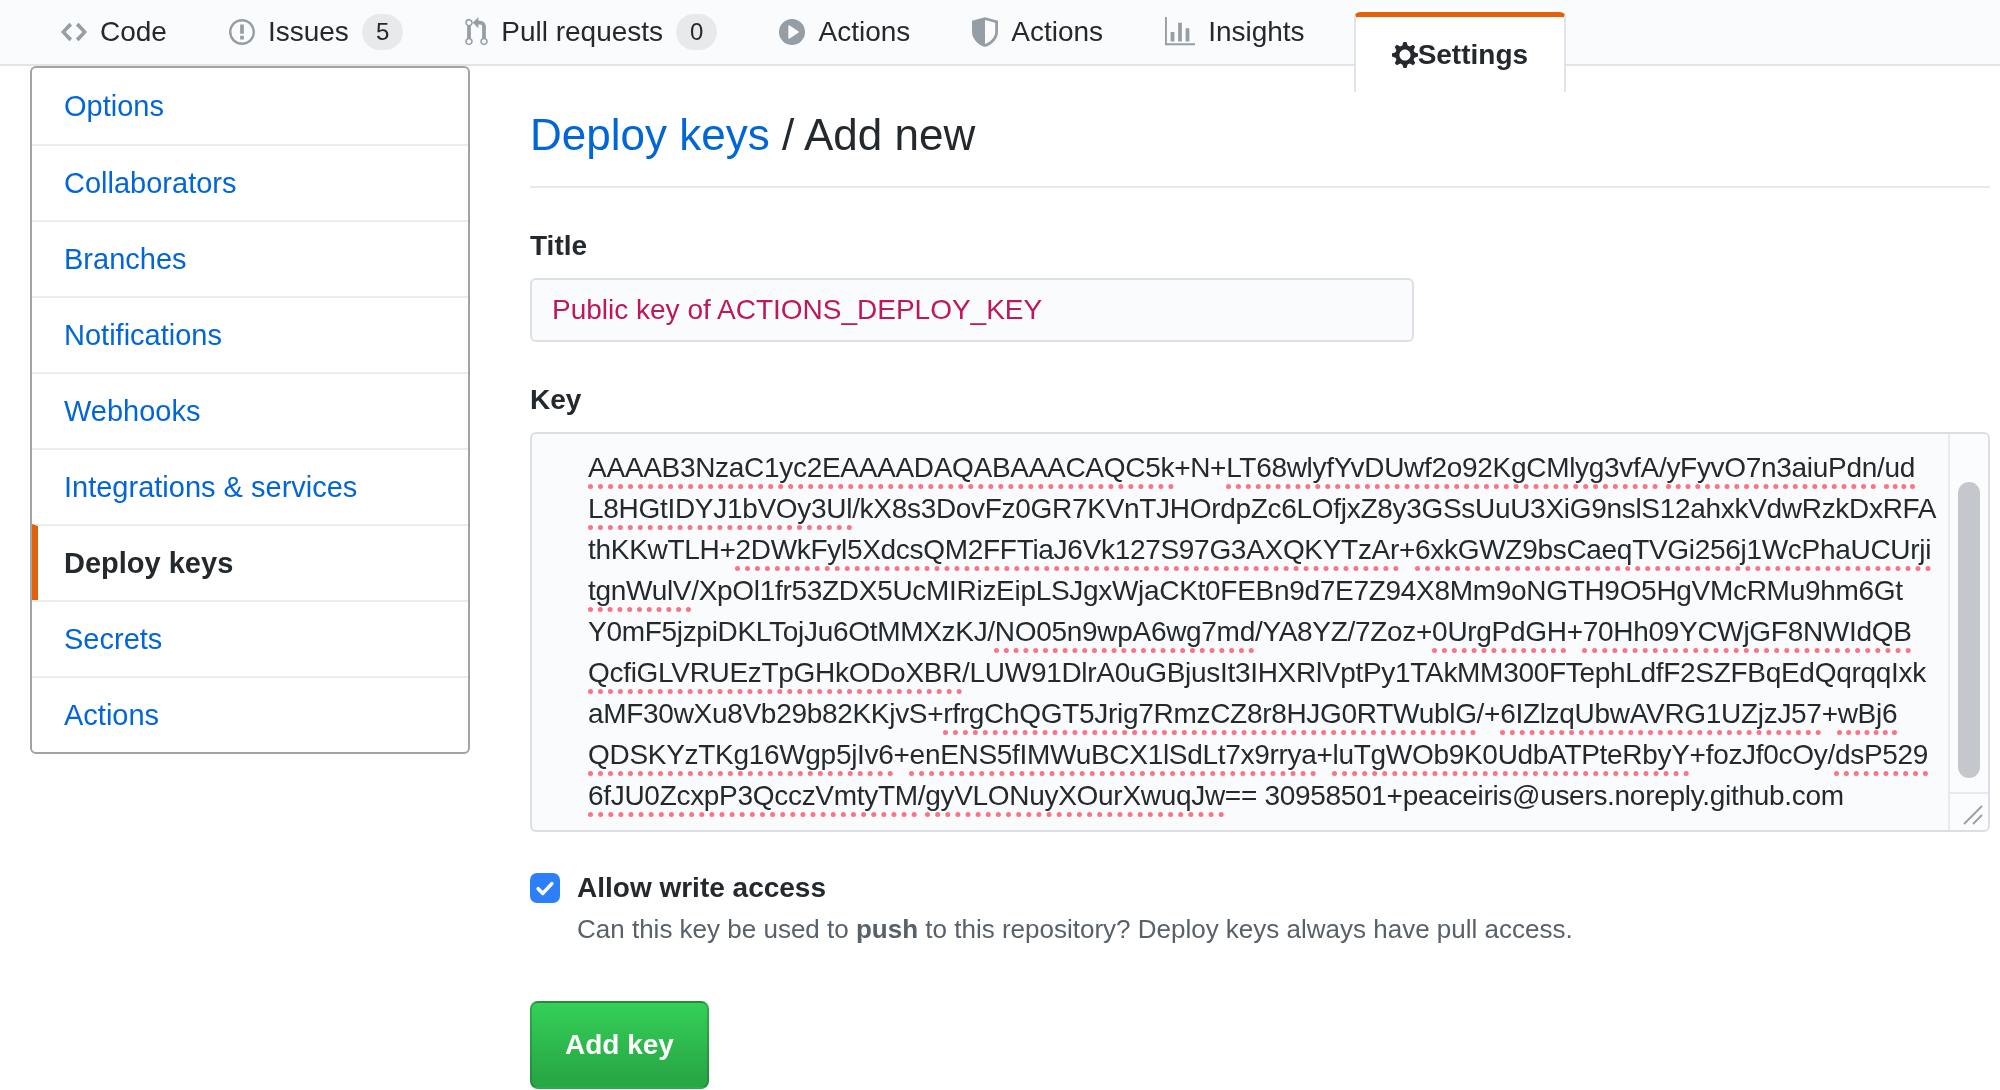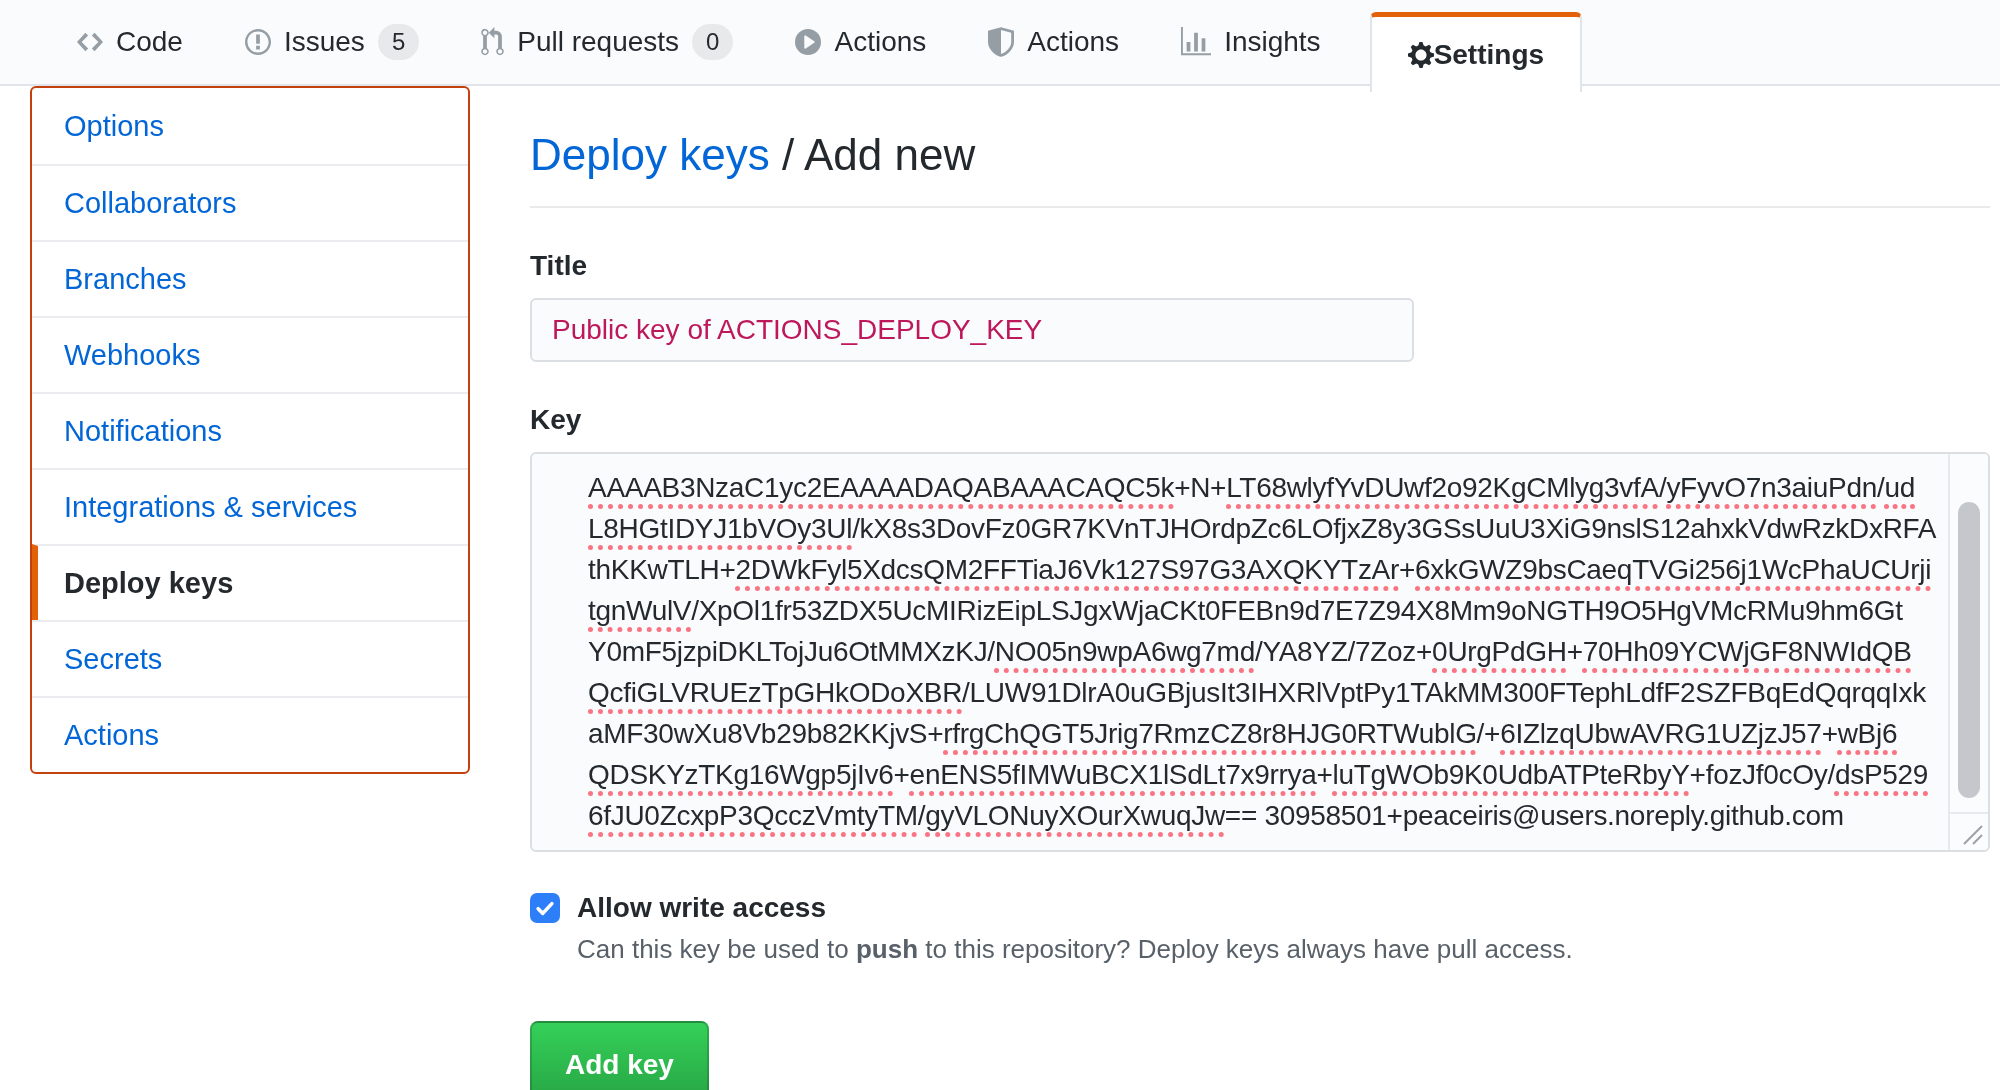--- a/index.html
+++ b/index.html
@@ -6,21 +6,21 @@
   html,body { margin:0; padding:0; }
   body {
     width:2000px; height:1090px; overflow:hidden;
     background:#ffffff; color:#24292e;
     font-family:"Liberation Sans", sans-serif;
   }
 
   
   .topnav {
     display:flex; align-items:center;
-    height:86px; padding-left:46px;
+    height:66px; padding-left:30px;
     background:#fafbfc; border-bottom:2px solid #e1e4e8;
   }
   .nav-item {
     display:flex; align-items:center; gap:13px;
     padding:0 31px; height:100%;
     font-size:28px; color:#24292e; cursor:pointer; white-space:nowrap;
   }
   .nav-item svg { fill:#959da5; }
   .counter {
     font-size:24px; line-height:1;
@@ -38,21 +38,21 @@
     font-size:28px; font-weight:700; color:#24292e; cursor:pointer; white-space:nowrap;
   }
   .nav-tab-active svg { fill:#24292e; }
 
   
   .content { display:flex; align-items:flex-start; padding:0 10px 0 30px; }
 
   
   .menu {
     width:440px; margin-top:64px; flex:none;
-    border:2px solid #c2410c; border-radius:6px; background:#fff;
+    border:2px solid #a3a3a3; border-radius:6px; background:#fff;
   }
   .menu-item {
     display:flex; align-items:center;
     height:76px; padding:0 32px;
     font-size:29px; color:#0366d6; cursor:pointer;
   }
   .menu-item + .menu-item { border-top:2px solid #eaecef; }
   .menu-item.active {
     color:#24292e; font-weight:700;
     border-left:6px solid #e36209; padding-left:26px;
@@ -174,22 +174,22 @@
       <span>Settings</span>
     </div>
   </nav>
 
 <div class="content">
 
   <ul class="menu" id="settings-menu" style="list-style:none;margin:0;padding:0;">
       <li class="menu-item">Options</li>
       <li class="menu-item">Collaborators</li>
       <li class="menu-item">Branches</li>
+      <li class="menu-item">Notifications</li>
       <li class="menu-item">Webhooks</li>
-      <li class="menu-item">Notifications</li>
       <li class="menu-item">Integrations &amp; services</li>
       <li class="menu-item active">Deploy keys</li>
       <li class="menu-item">Secrets</li>
       <li class="menu-item">Actions</li>
     </ul>
 
   <div class="main">
 
     <h2 class="subhead">
       <a>Deploy keys</a><span> / </span><span>Add new</span>

